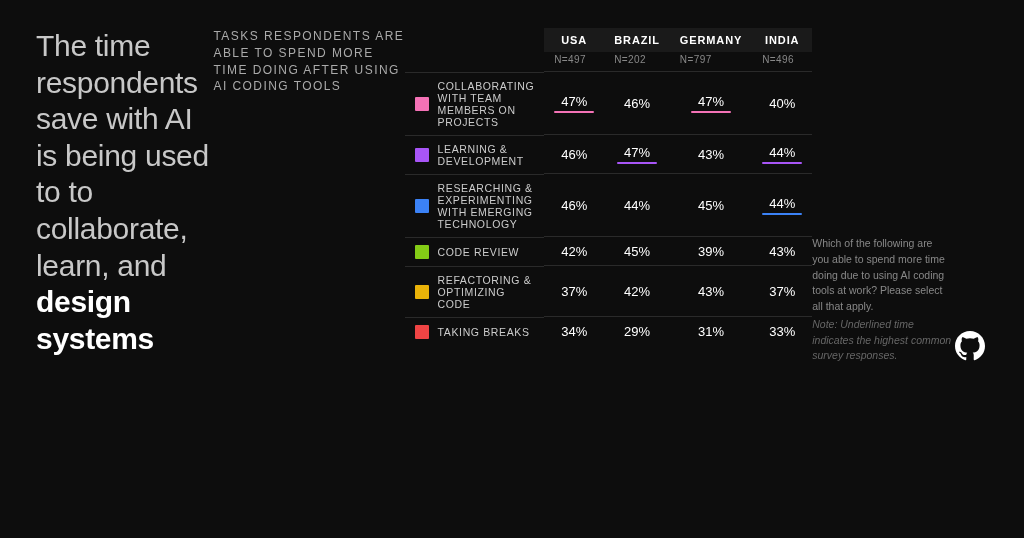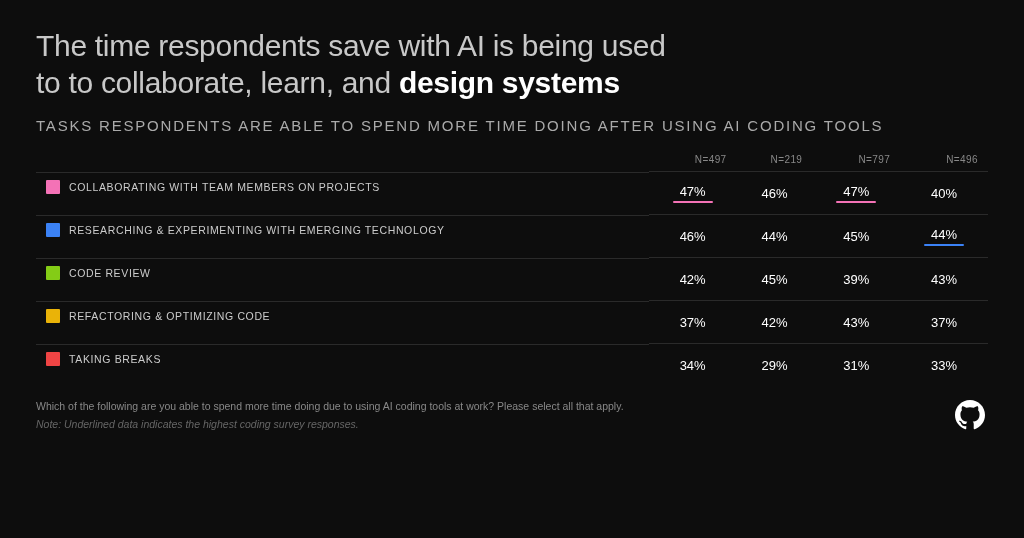--- a/index.html
+++ b/index.html
@@ -9,36 +9,36 @@
       background: #0d0d0d;
       font-family: -apple-system, BlinkMacSystemFont, 'Segoe UI', Arial, sans-serif;
       color: #fff;
       overflow: hidden;
     }
     .container {
       width: 1024px;
       height: 382px;
       padding: 28px 36px 18px 36px;
       display: flex;
-      flex-direction: column;
+      flex-direction: row;
     }
     .headline {
       font-size: 30px;
       font-weight: 400;
       line-height: 1.22;
       color: #c8c8c8;
       margin-bottom: 14px;
       letter-spacing: -0.3px;
     }
     .headline strong {
       color: #ffffff;
       font-weight: 700;
     }
     .subtitle {
-      font-size: 15px;
+      font-size: 12px;
       letter-spacing: 0.12em;
       color: #aaaaaa;
       text-transform: uppercase;
       margin-bottom: 16px;
       line-height: 1.4;
     }
     .table-wrap {
       flex: 1;
       display: flex;
       flex-direction: column;
@@ -58,21 +58,21 @@
     }
     .header-row th.label-col {
       text-align: left;
       width: 340px;
     }
     .header-row th.country-col {
       background: #1a1a1a;
       width: 118px;
     }
     .subheader-row td {
-      text-align: right;
+      text-align: left;
       font-size: 10px;
       color: #888;
       padding: 2px 10px 6px;
       letter-spacing: 0.04em;
     }
     .subheader-row td.label-col { text-align: left; }
 
     .data-row td {
       padding: 5px 10px;
       border-top: 1px solid #2a2a2a;
@@ -80,21 +80,21 @@
     }
     .data-row td.label-col {
       display: flex;
       align-items: center;
       gap: 9px;
       font-size: 10.5px;
       letter-spacing: 0.06em;
       color: #cccccc;
       text-transform: uppercase;
       padding-top: 7px;
-      padding-bottom: 21px;
+      padding-bottom: 7px;
     }
     .data-row td.val-col {
       text-align: center;
       font-size: 13px;
       font-weight: 400;
       color: #ffffff;
       position: relative;
     }
     .color-swatch {
       width: 14px;
@@ -139,41 +139,58 @@
   <div class="headline">
     <span>The time respondents save with AI is being used</span><br>
     <span>to to collaborate, learn, and </span><strong>design systems</strong>
   </div>
   <div class="subtitle">TASKS RESPONDENTS ARE ABLE TO SPEND MORE TIME DOING AFTER USING
 AI CODING TOOLS</div>
 
   <div class="table-wrap">
     <table>
       <thead>
+        <tr class="header-row">
+          <th class="label-col"></th>
+          <th class="country-col">USA</th>
+          <th class="country-col">BRAZIL</th>
+          <th class="country-col">GERMANY</th>
+          <th class="country-col">INDIA</th>
+        </tr>
         <tr class="subheader-row">
           <td class="label-col"></td>
           <td>N=497</td>
-          <td>N=219</td>
+          <td>N=202</td>
           <td>N=797</td>
           <td>N=496</td>
         </tr>
       </thead>
       <tbody id="table-body">
       <tr class="data-row">
             <td class="label-col">
               <div class="color-swatch" style="background: rgb(244, 114, 182);"></div>
               <span>COLLABORATING WITH TEAM MEMBERS ON PROJECTS</span>
             </td>
             <td class="val-col"><span>47%</span><span class="underline-bar" style="background: rgb(244, 114, 182); width: 40px;"></span></td>
             <td class="val-col"><span>46%</span></td>
             <td class="val-col"><span>47%</span><span class="underline-bar" style="background: rgb(244, 114, 182); width: 40px;"></span></td>
             <td class="val-col"><span>40%</span></td>
           </tr>
           <tr class="data-row">
             <td class="label-col">
+              <div class="color-swatch" style="background: rgb(168, 85, 247);"></div>
+              <span>LEARNING &amp; DEVELOPMENT</span>
+            </td>
+            <td class="val-col"><span>46%</span></td>
+            <td class="val-col"><span>47%</span><span class="underline-bar" style="background: rgb(168, 85, 247); width: 40px;"></span></td>
+            <td class="val-col"><span>43%</span></td>
+            <td class="val-col"><span>44%</span><span class="underline-bar" style="background: rgb(168, 85, 247); width: 40px;"></span></td>
+          </tr>
+          <tr class="data-row">
+            <td class="label-col">
               <div class="color-swatch" style="background: rgb(59, 130, 246);"></div>
               <span>RESEARCHING &amp; EXPERIMENTING WITH EMERGING TECHNOLOGY</span>
             </td>
             <td class="val-col"><span>46%</span></td>
             <td class="val-col"><span>44%</span></td>
             <td class="val-col"><span>45%</span></td>
             <td class="val-col"><span>44%</span><span class="underline-bar" style="background: rgb(59, 130, 246); width: 40px;"></span></td>
           </tr>
           <tr class="data-row">
             <td class="label-col">
@@ -205,19 +222,19 @@
             <td class="val-col"><span>31%</span></td>
             <td class="val-col"><span>33%</span></td>
           </tr>
         </tbody>
     </table>
   </div>
 
   <div class="footer">
     <div class="footer-text">
       <span>Which of the following are you able to spend more time doing due to using AI coding tools at work? Please select all that apply.</span>
-      <em>Note: Underlined data indicates the highest coding survey responses.</em>
+      <em>Note: Underlined time indicates the highest common survey responses.</em>
     </div>
     <svg class="github-logo" viewBox="0 0 24 24" fill="white" xmlns="http://www.w3.org/2000/svg">
       <path d="M12 2C6.477 2 2 6.477 2 12c0 4.419 2.865 8.166 6.839 9.489.5.092.682-.217.682-.482 0-.237-.009-.868-.013-1.703-2.782.604-3.369-1.341-3.369-1.341-.454-1.155-1.11-1.462-1.11-1.462-.908-.62.069-.608.069-.608 1.003.07 1.531 1.03 1.531 1.03.892 1.529 2.341 1.087 2.91.831.091-.646.349-1.086.635-1.337-2.22-.252-4.555-1.11-4.555-4.943 0-1.091.39-1.984 1.029-2.683-.103-.253-.446-1.27.098-2.647 0 0 .84-.269 2.75 1.025A9.578 9.578 0 0112 6.836c.85.004 1.705.114 2.504.336 1.909-1.294 2.747-1.025 2.747-1.025.546 1.377.203 2.394.1 2.647.64.699 1.028 1.592 1.028 2.683 0 3.842-2.339 4.687-4.566 4.935.359.309.678.919.678 1.852 0 1.336-.012 2.415-.012 2.743 0 .267.18.578.688.48C19.138 20.161 22 16.416 22 12c0-5.523-4.477-10-10-10z"></path>
     </svg>
   </div>
 </div>
 
 </body></html>

